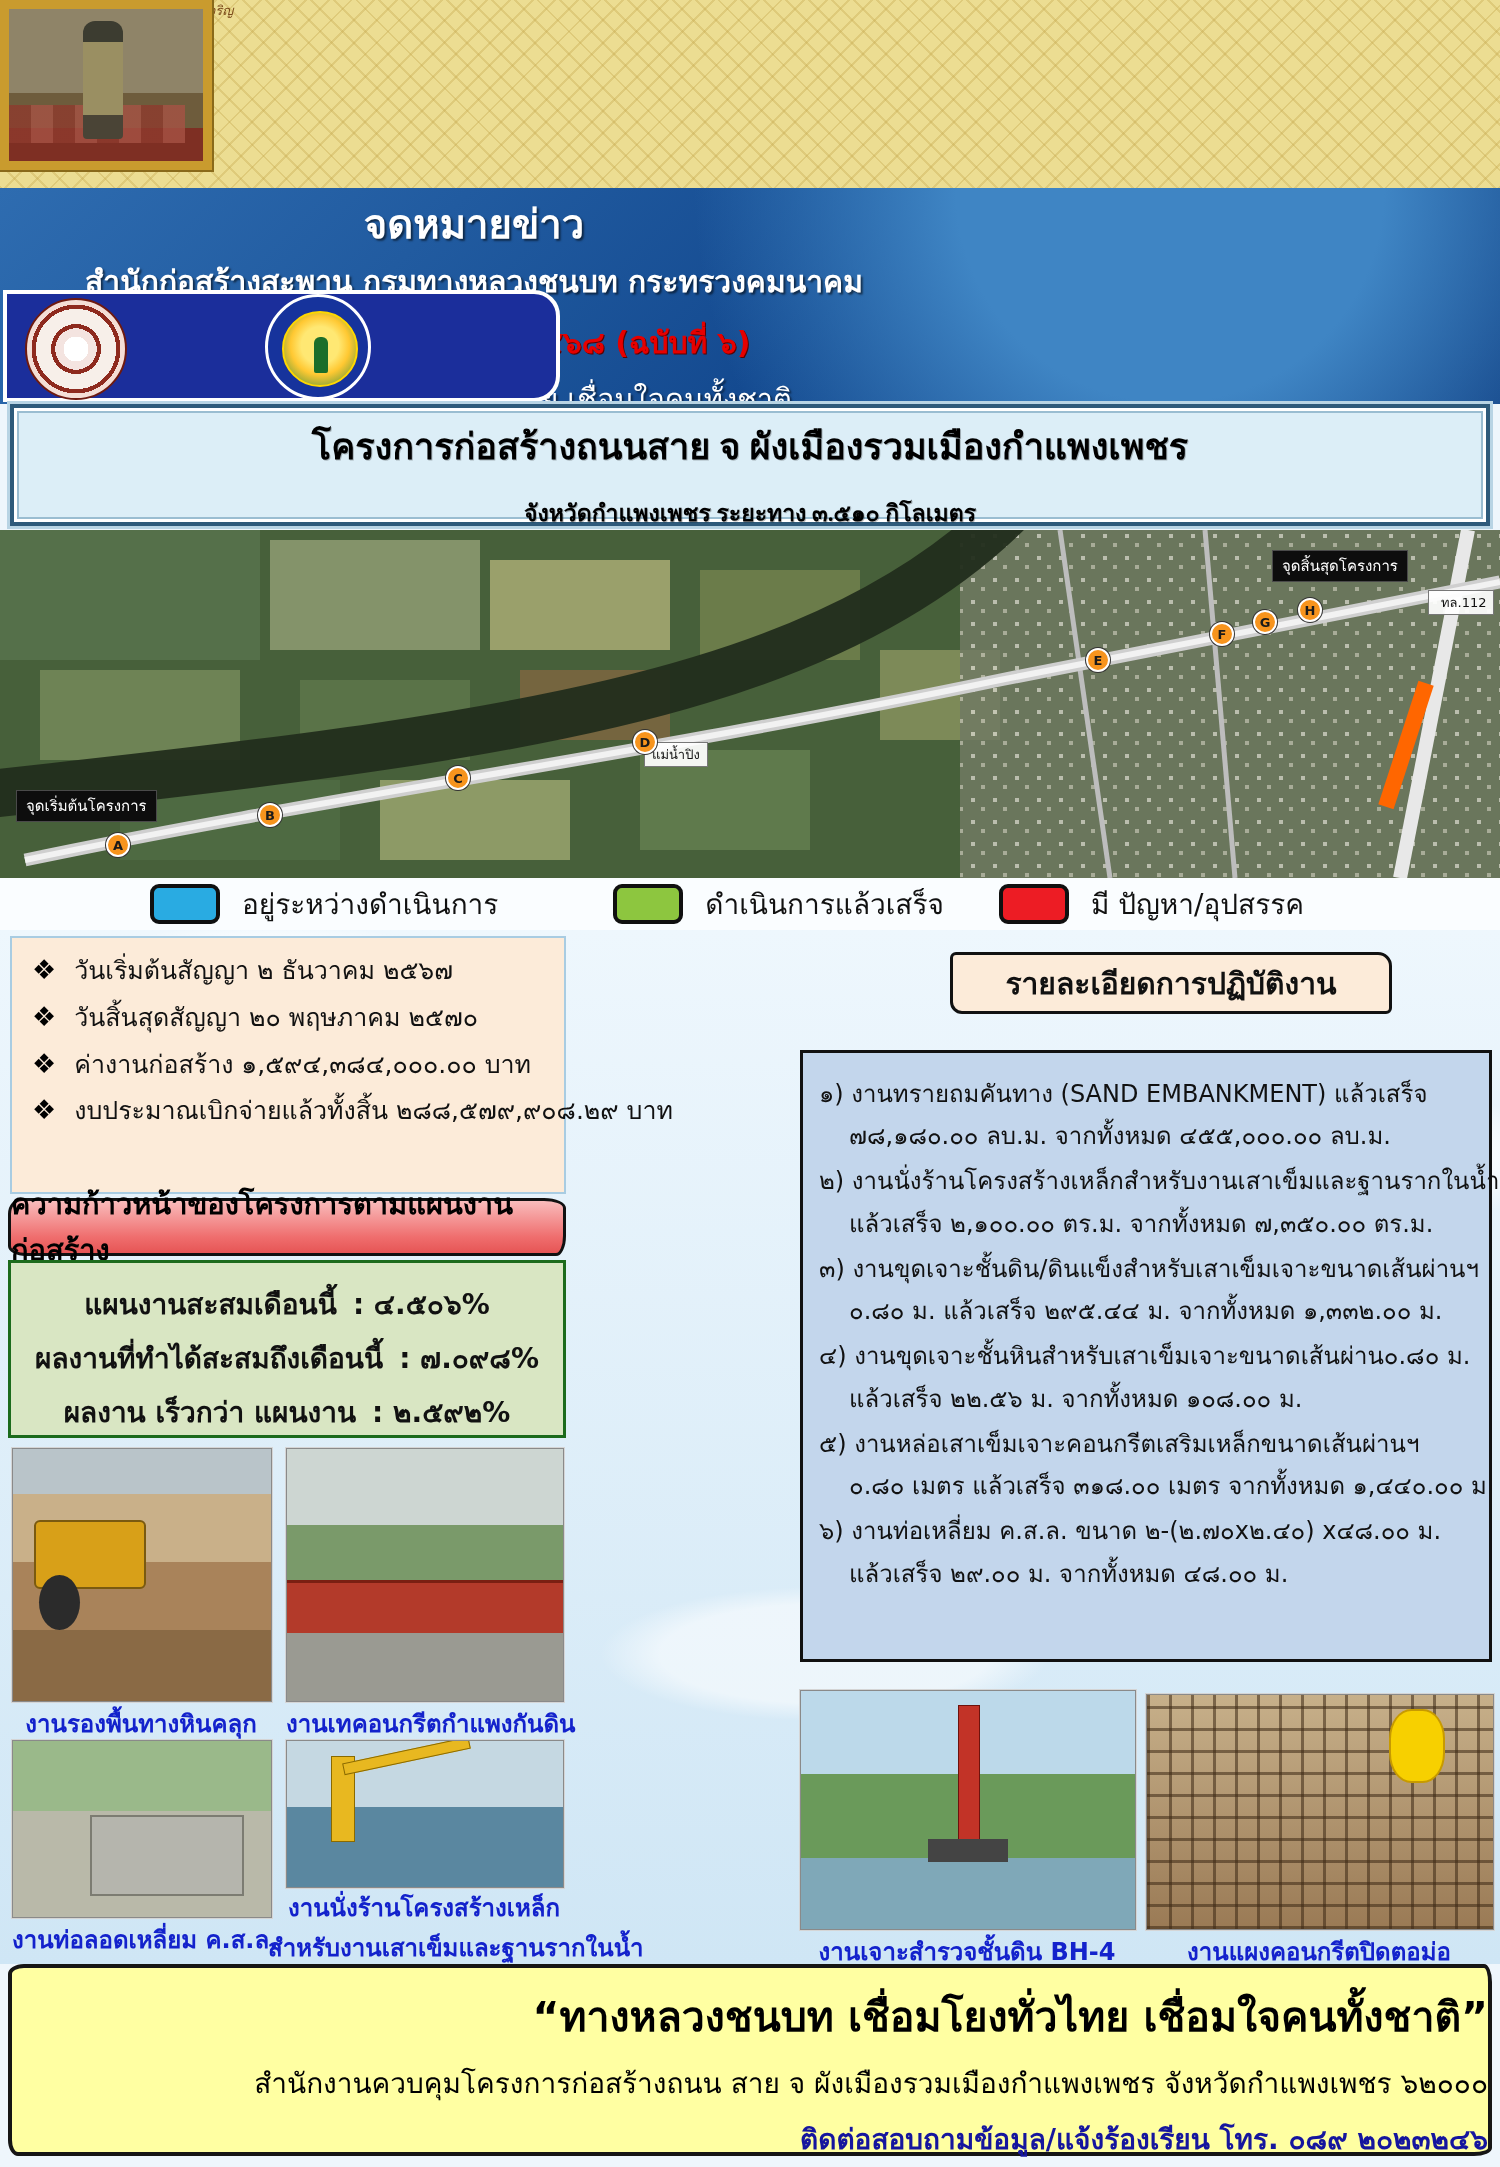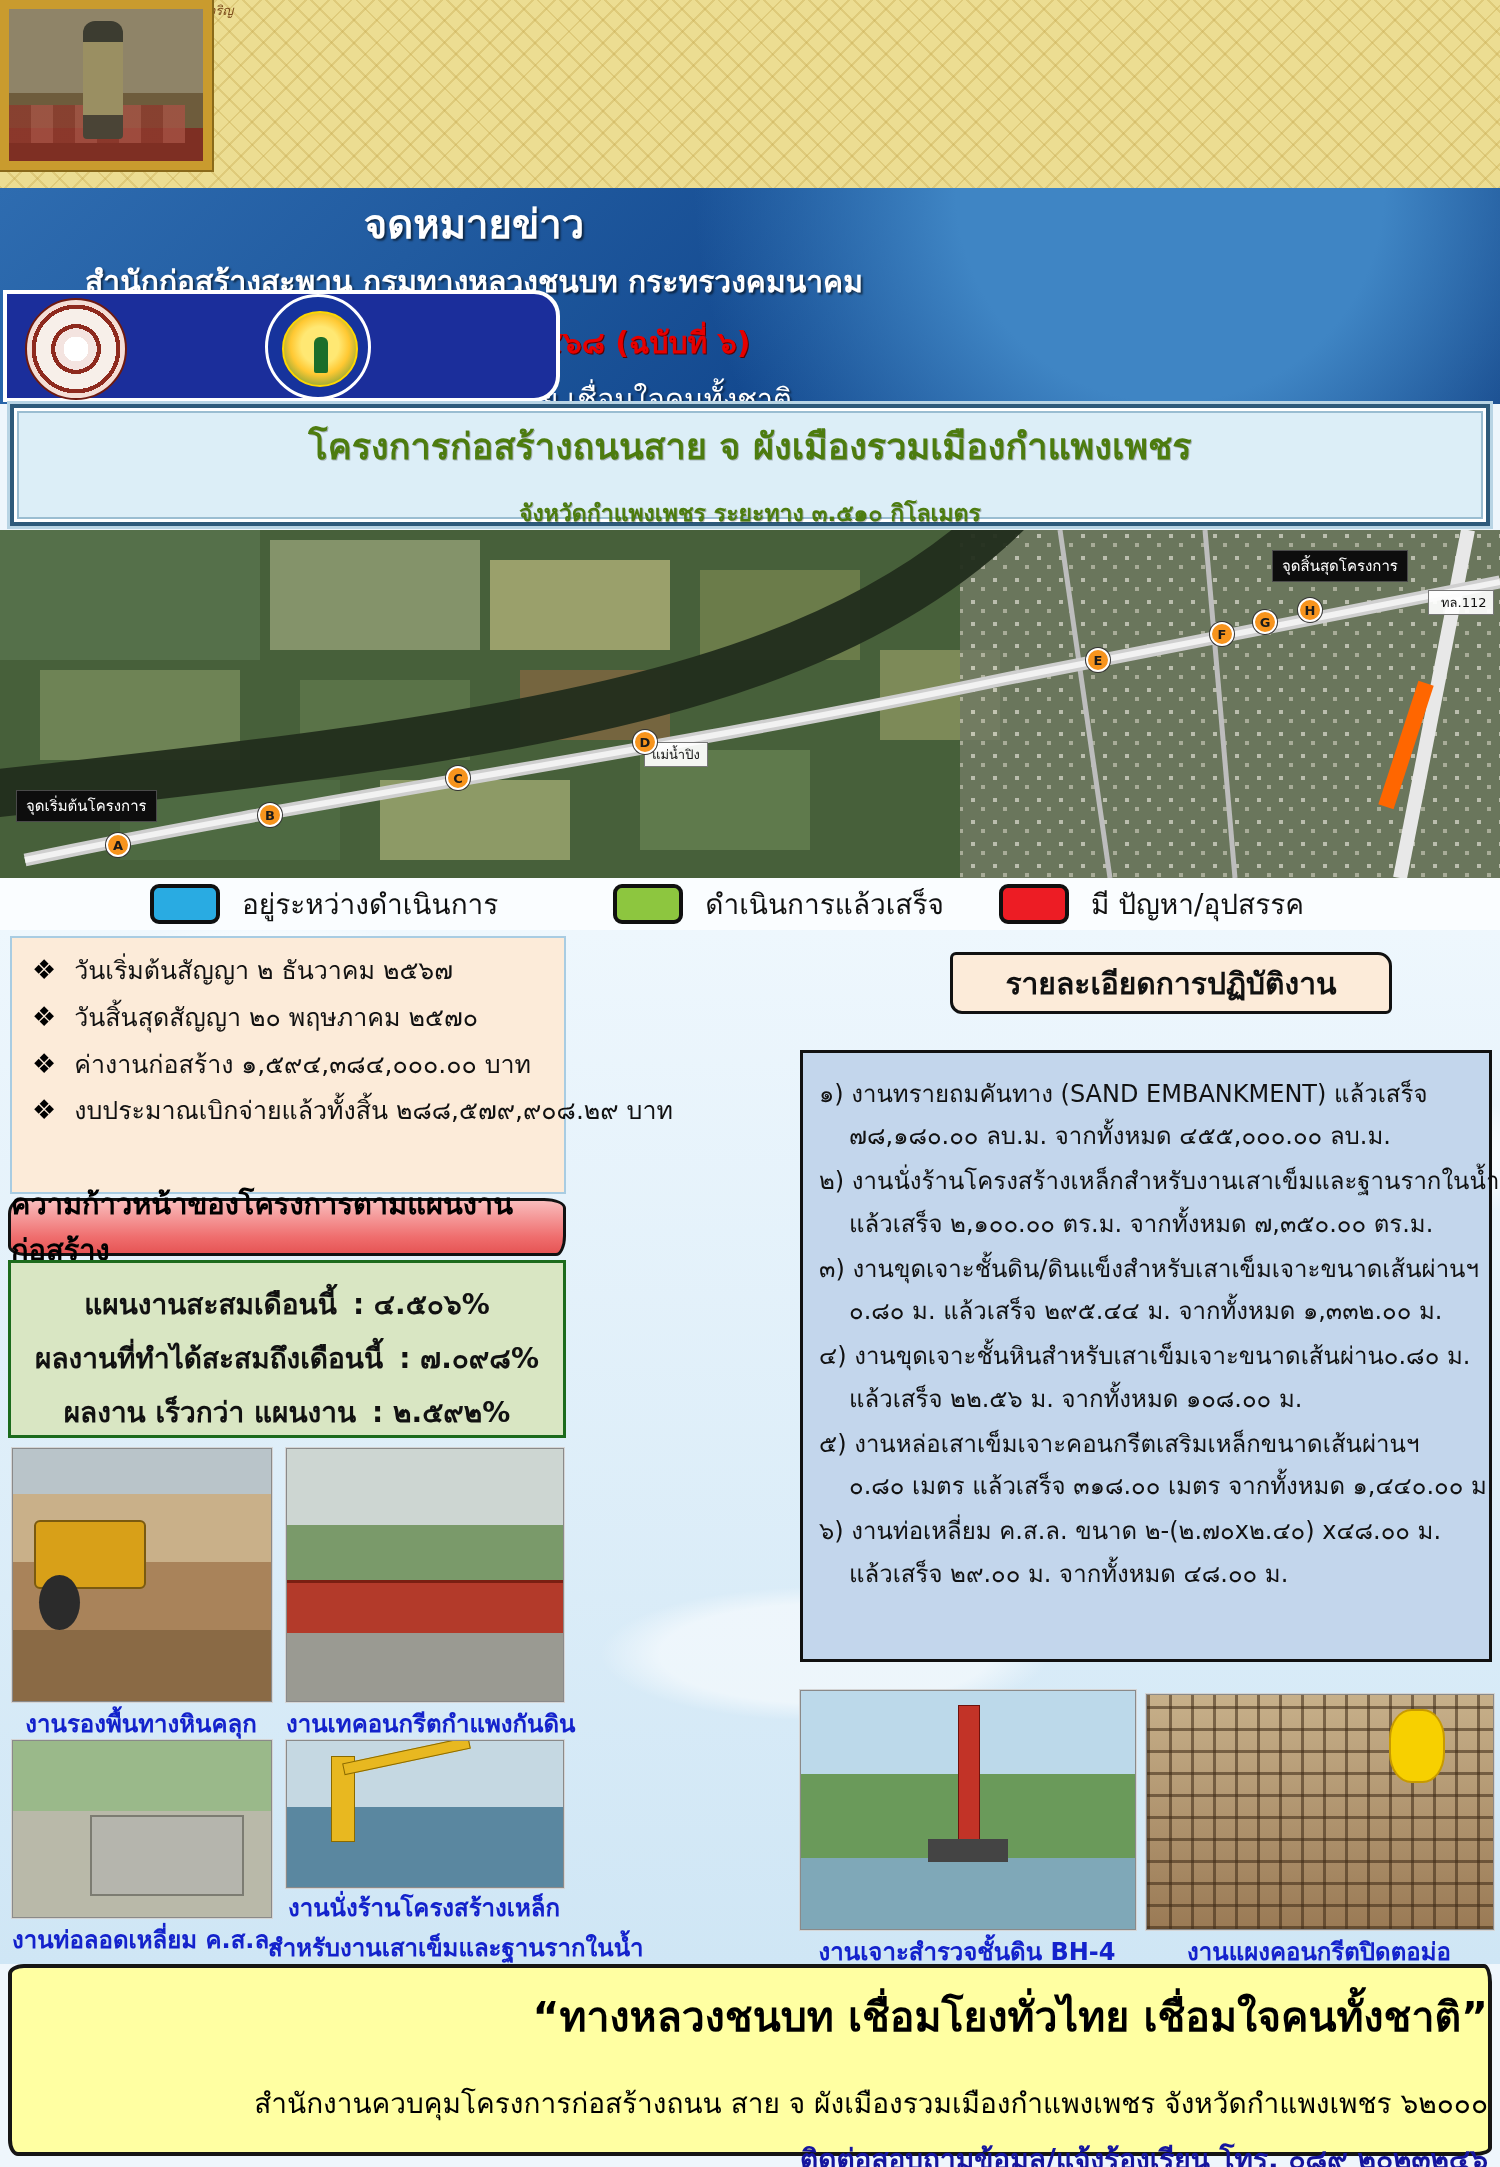--- a/index.html
+++ b/index.html
@@ -52,21 +52,21 @@
   .header-text{left:552;top:192px;width:948px;text-align:center;color:#fff;}
   .h-line1{font-size:40px;font-weight:bold;text-shadow:2px 2px 2px rgba(0,0,0,.55);}
   .h-line2{font-size:30px;font-weight:bold;margin-top:2px;text-shadow:2px 2px 2px rgba(0,0,0,.55);}
   .h-line3{font-size:30px;font-weight:bold;margin-top:14px;color:#e60000;text-shadow:1px 1px 0 #5a0000;}
   .h-line4{font-size:29px;margin-top:10px;text-shadow:2px 2px 2px rgba(0,0,0,.55);}
 
   
   .title-box{left:10px;top:404px;width:1480px;height:122px;background:#dceef7;
     border:4px solid #2e5a7a;box-sizing:border-box;
     box-shadow:0 0 0 3px #b8d4e4, inset 0 0 0 3px #ffffff, inset 0 0 0 5px #9abdd1;text-align:center;}
-  .t-line{font-weight:bold;color:#4d7c0f;text-shadow:1px 1px 0 rgba(0,0,0,.25);}
+  .t-line{font-weight:bold;color:#000000;text-shadow:1px 1px 0 rgba(0,0,0,.25);font-family:Liberation Serif, serif;}
   .t-line1{margin-top:10px;font-size:36px;}
   .t-line2{margin-top:20px;font-size:23px;}
 
   
   .map{left:0;top:530px;width:1500px;height:348px;background:#47603a;overflow:hidden;}
   .map-label-dark{position:absolute;background:#0d0d0d;color:#fff;font-size:15px;padding:3px 9px;border:1px solid #4a4a4a;white-space:nowrap;}
   .map-label-light{position:absolute;background:rgba(255,255,255,.93);color:#111;font-size:13px;padding:1px 7px;border:1px solid #777;white-space:nowrap;}
   .marker{position:absolute;width:24px;height:24px;border-radius:50%;background:#f7941d;border:2px solid #fff;
     box-shadow:0 0 0 1px #333;color:#1a1a1a;font-size:13px;font-weight:bold;text-align:center;line-height:22px;box-sizing:border-box;}
 
@@ -134,21 +134,21 @@
   .ph-rebar{background:
       repeating-linear-gradient(0deg,rgba(60,40,20,.55) 0 3px,transparent 3px 22px),
       repeating-linear-gradient(90deg,rgba(60,40,20,.55) 0 3px,transparent 3px 22px),
       linear-gradient(180deg,#c7b08a,#9a7a55);}
   .ph-rebar .vest{position:absolute;left:70%;top:6%;width:15%;height:30%;background:#f7d000;border-radius:40%;border:2px solid #c79a00;}
 
   
   .footer{left:8px;top:1964px;width:1484px;height:192px;background:#ffffa2;border:4px solid #151515;
     border-radius:16px 8px 18px 10px/10px 18px 8px 16px;box-sizing:border-box;text-align:right;}
   .f-slogan{margin-top:16px;font-size:41px;font-weight:bold;color:#000;}
-  .f-office{margin-top:32px;font-size:28px;color:#000;}
+  .f-office{margin-top:12px;font-size:28px;color:#000;}
   .f-contact{margin-top:12px;font-size:28px;font-weight:bold;color:#15159e;}
 </style>
 </head>
 <body>
 
 <div class="page">
 
   <div class="abs top-band">
     <div class="abs emblem">
       <div class="emblem-spire"></div>

